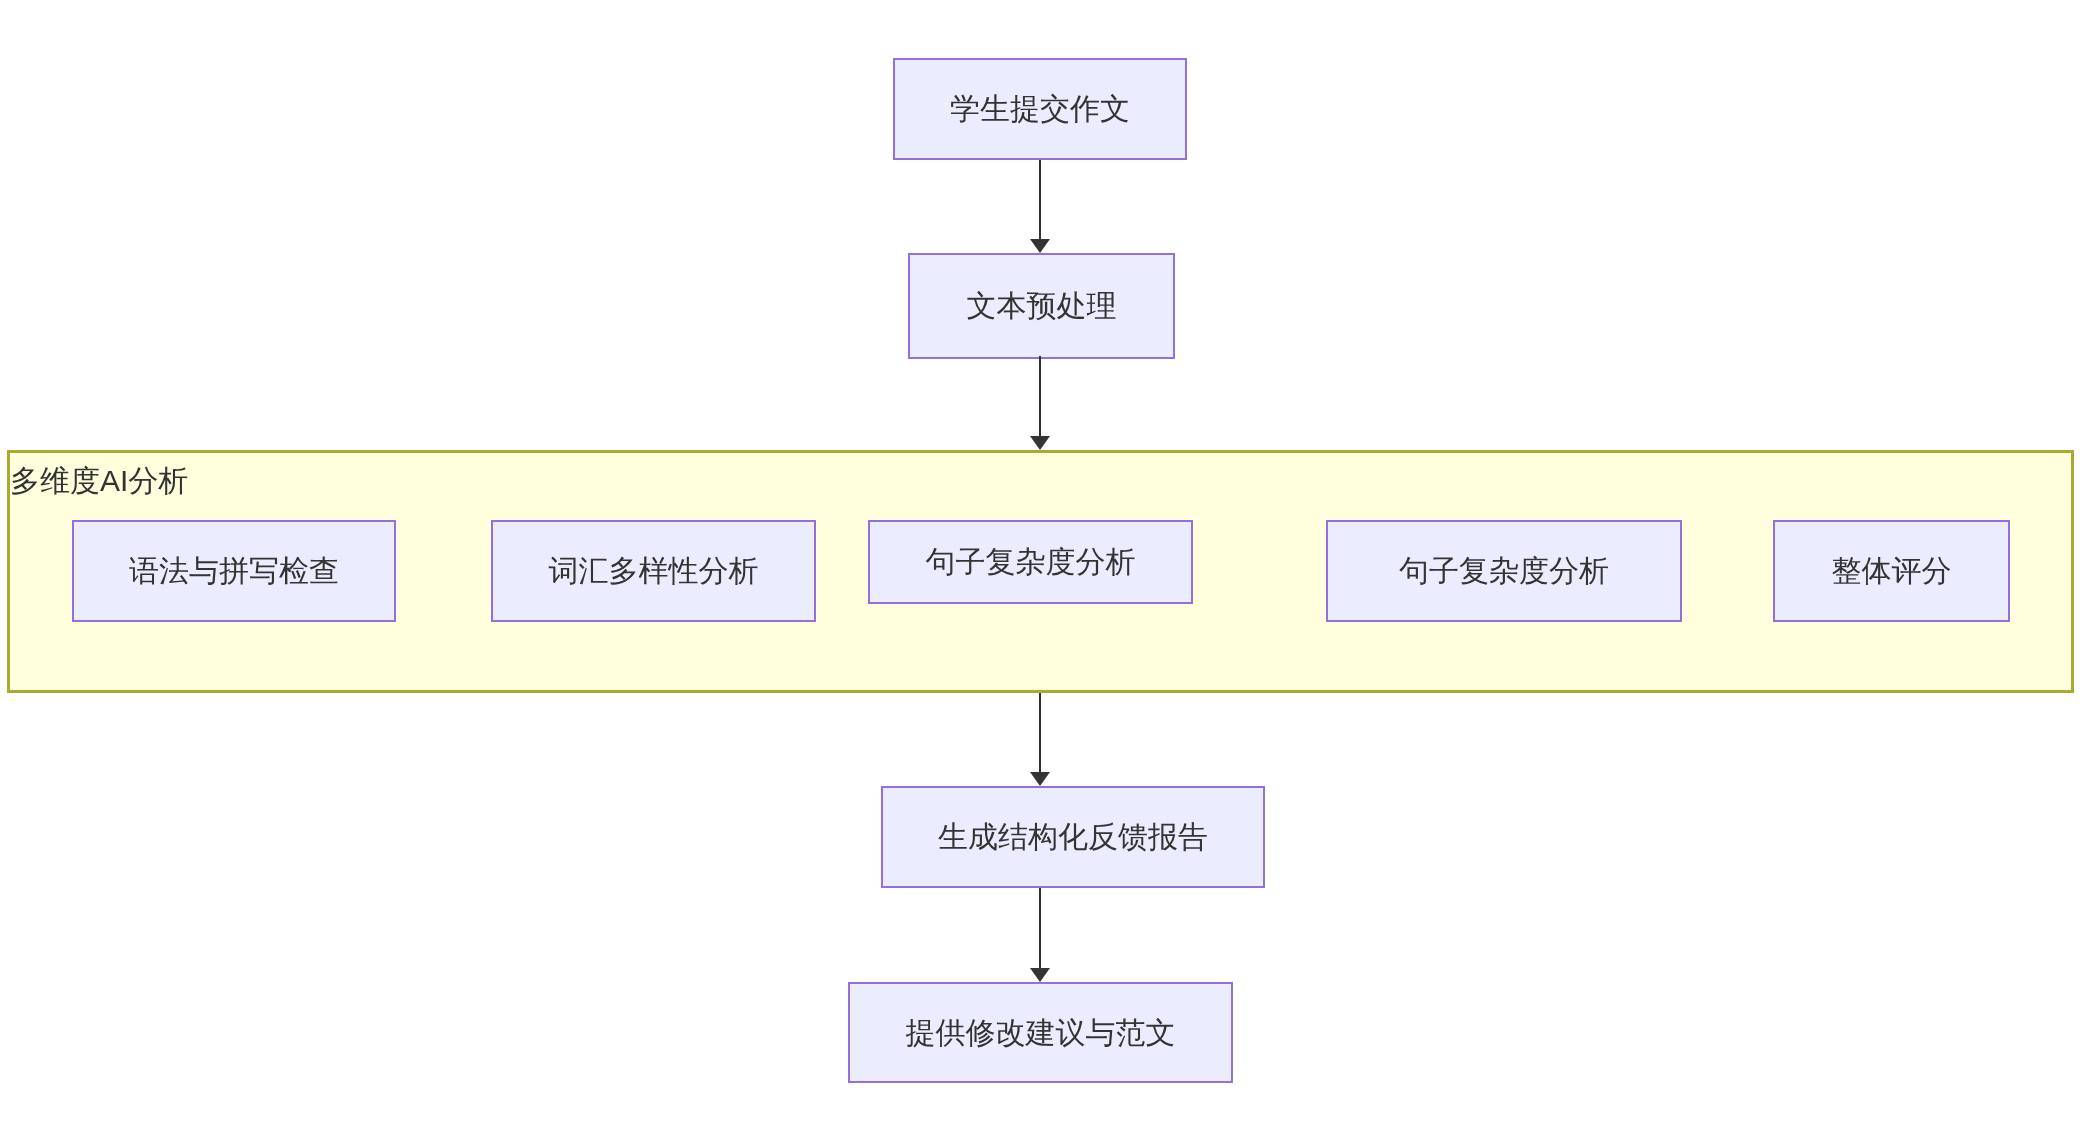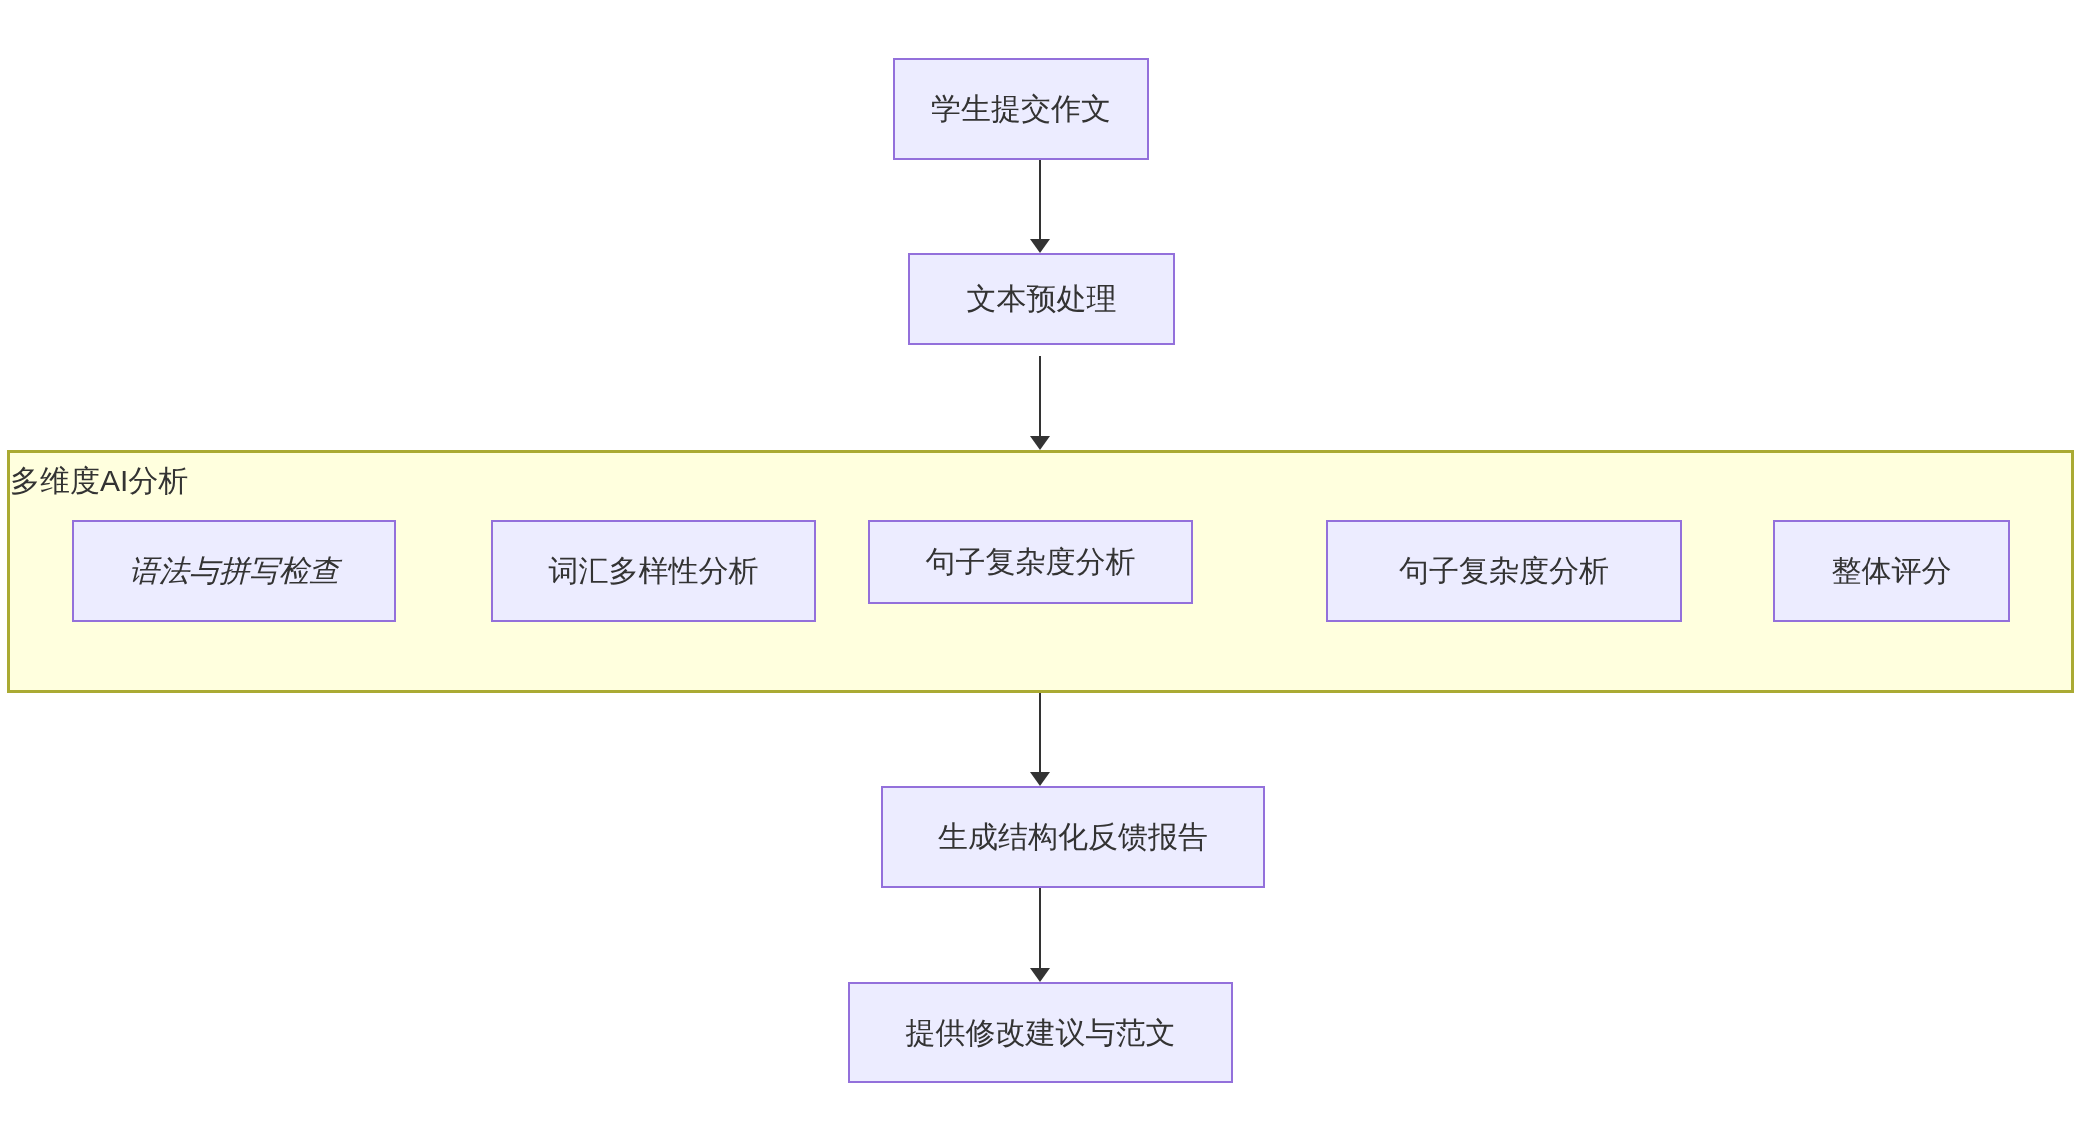--- a/index.html
+++ b/index.html
@@ -51,24 +51,24 @@
   .arrowhead {
     position: absolute;
     width: 0;
     height: 0;
     border-left: 10px solid transparent;
     border-right: 10px solid transparent;
     border-top: 14px solid var(--edge, #333333);
   }
 
   
-  #node-submit      { left: 893px;  top: 58px;  width: 256px;  height: 102px; }
-  #node-preprocess  { left: 908px;  top: 253px; width: 267px;  height: 92px; }
+  #node-submit      { left: 893px;  top: 58px;  width: 294px;  height: 102px; }
+  #node-preprocess  { left: 908px;  top: 253px; width: 267px;  height: 106px; }
   #group-analysis   { left: 7px;    top: 450px; width: 2067px; height: 243px; }
-  #node-grammar     { left: 72px;   top: 520px; width: 324px;  height: 102px; font-style: italic; }
+  #node-grammar     { left: 72px;   top: 520px; width: 324px;  height: 102px; }
   #node-vocab       { left: 491px;  top: 520px; width: 325px;  height: 102px; }
   #node-sentence    { left: 868px;  top: 520px; width: 325px;  height: 84px; }
   #node-coherence   { left: 1326px; top: 520px; width: 356px;  height: 102px; }
   #node-score       { left: 1773px; top: 520px; width: 237px;  height: 102px; }
   #node-report      { left: 849px;  top: 786px; width: 384px;  height: 102px; margin-left: 32px; }
   #node-suggest     { left: 848px;  top: 982px; width: 385px;  height: 101px; justify-content: center; }
 
   #edge1-line { left: 1039px; top: 160px; height: 80px; }
   #edge1-head { left: 1030px; top: 239px; }
   #edge2-line { left: 1039px; top: 356px; height: 81px; }

